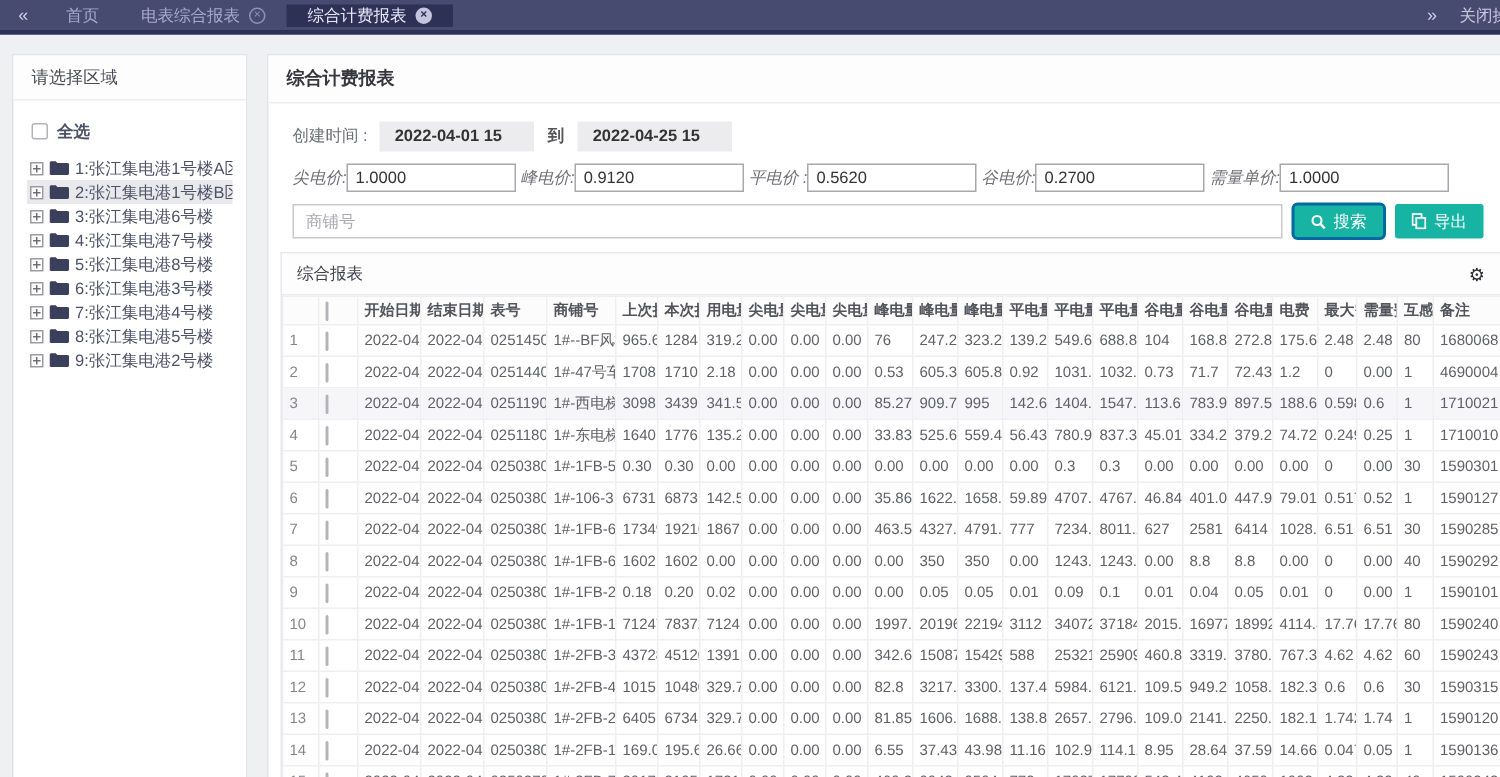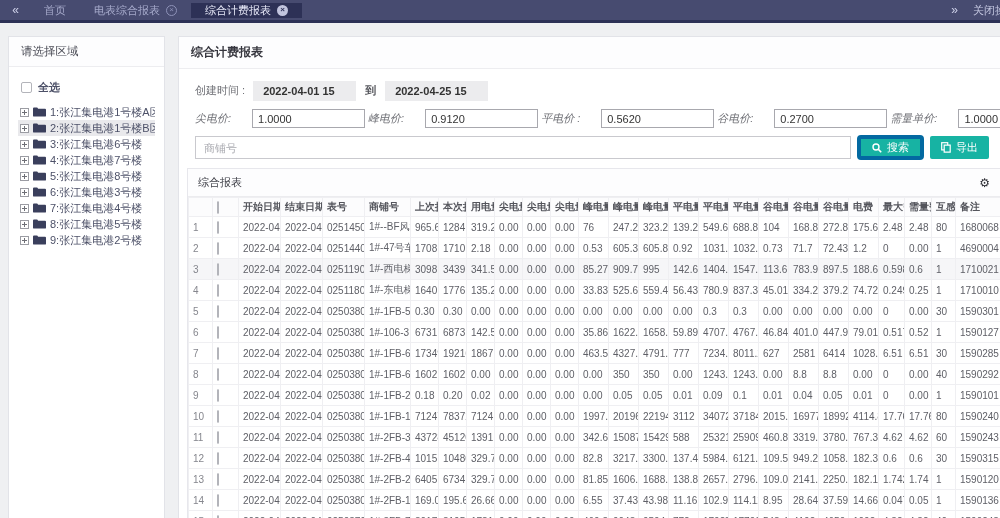--- a/index.html
+++ b/index.html
@@ -41,27 +41,27 @@
 
   
   .form-area { padding:10px 12px 0 16px; }
   .date-row { display:flex; align-items:center; margin-bottom:7px; font-size:11px; color:#6f7076; }
   .date-label { margin-right:8px; }
   .date-field { background:#ececee; padding:4px 10px; width:103px; color:#333; cursor:pointer;font-weight:bold; }
   .date-to { background:#fff; padding:4px 9px; color:#55565c; }
   .price-row { display:flex; align-items:center; margin-bottom:7px; font-size:11px; color:#6f7076; }
   .price-group { display:flex; align-items:center; margin-right:3px; }
   .price-label { white-space:nowrap;font-style:italic; }
-  .price-input { width:113px; height:19px; border:1px solid #a8a8ae; padding:0 5px; font-size:11px; color:#333;margin-left:21px; }
+  .price-input { width:113px; height:19px; border:1px solid #a8a8ae; padding:0 5px; font-size:11px; color:#333; }
   .search-row { display:flex; align-items:center; gap:6px; margin-bottom:8px; }
   .shop-input { flex:1; height:23px; border:1px solid #c9c9ce; padding:0 8px; font-size:11px; color:#333; }
   .shop-input::placeholder { color:#a9aab0; }
   .btn { height:23px; display:inline-flex; align-items:center; gap:5px; padding:0 11px;
          background:#17b3a3; color:#fff; font-size:11px; border:none; border-radius:2px; cursor:pointer; white-space:nowrap; }
-  .btn-search { border:4px solid #0369a1; border-radius:4px; height:25px; }
+  .btn-search { border:2px solid #0369a1; border-radius:4px; height:25px; }
 
   
   .table-section { margin-left:8px; border:1px solid #e7e7ec; border-bottom:none; overflow:hidden; }
   .section-header { display:flex; justify-content:space-between; align-items:center;
                     padding:6px 10px; font-size:11px; color:#3d3e46; border-bottom:1px solid #ececef; background:#fdfdfe; }
   .gear-icon { font-size:12px; color:#2e2f36; cursor:pointer; line-height:1; }
   table { border-collapse:collapse; table-layout:fixed; width:813px; font-size:10px; color:#5f6067; }
   th, td { border:1px solid #efeff2; padding:2px 4px; text-align:left;
            white-space:nowrap; overflow:hidden; font-weight:normal; }
   th { color:#54555c; font-weight:bold; background:#fcfcfd; height:19px; }

